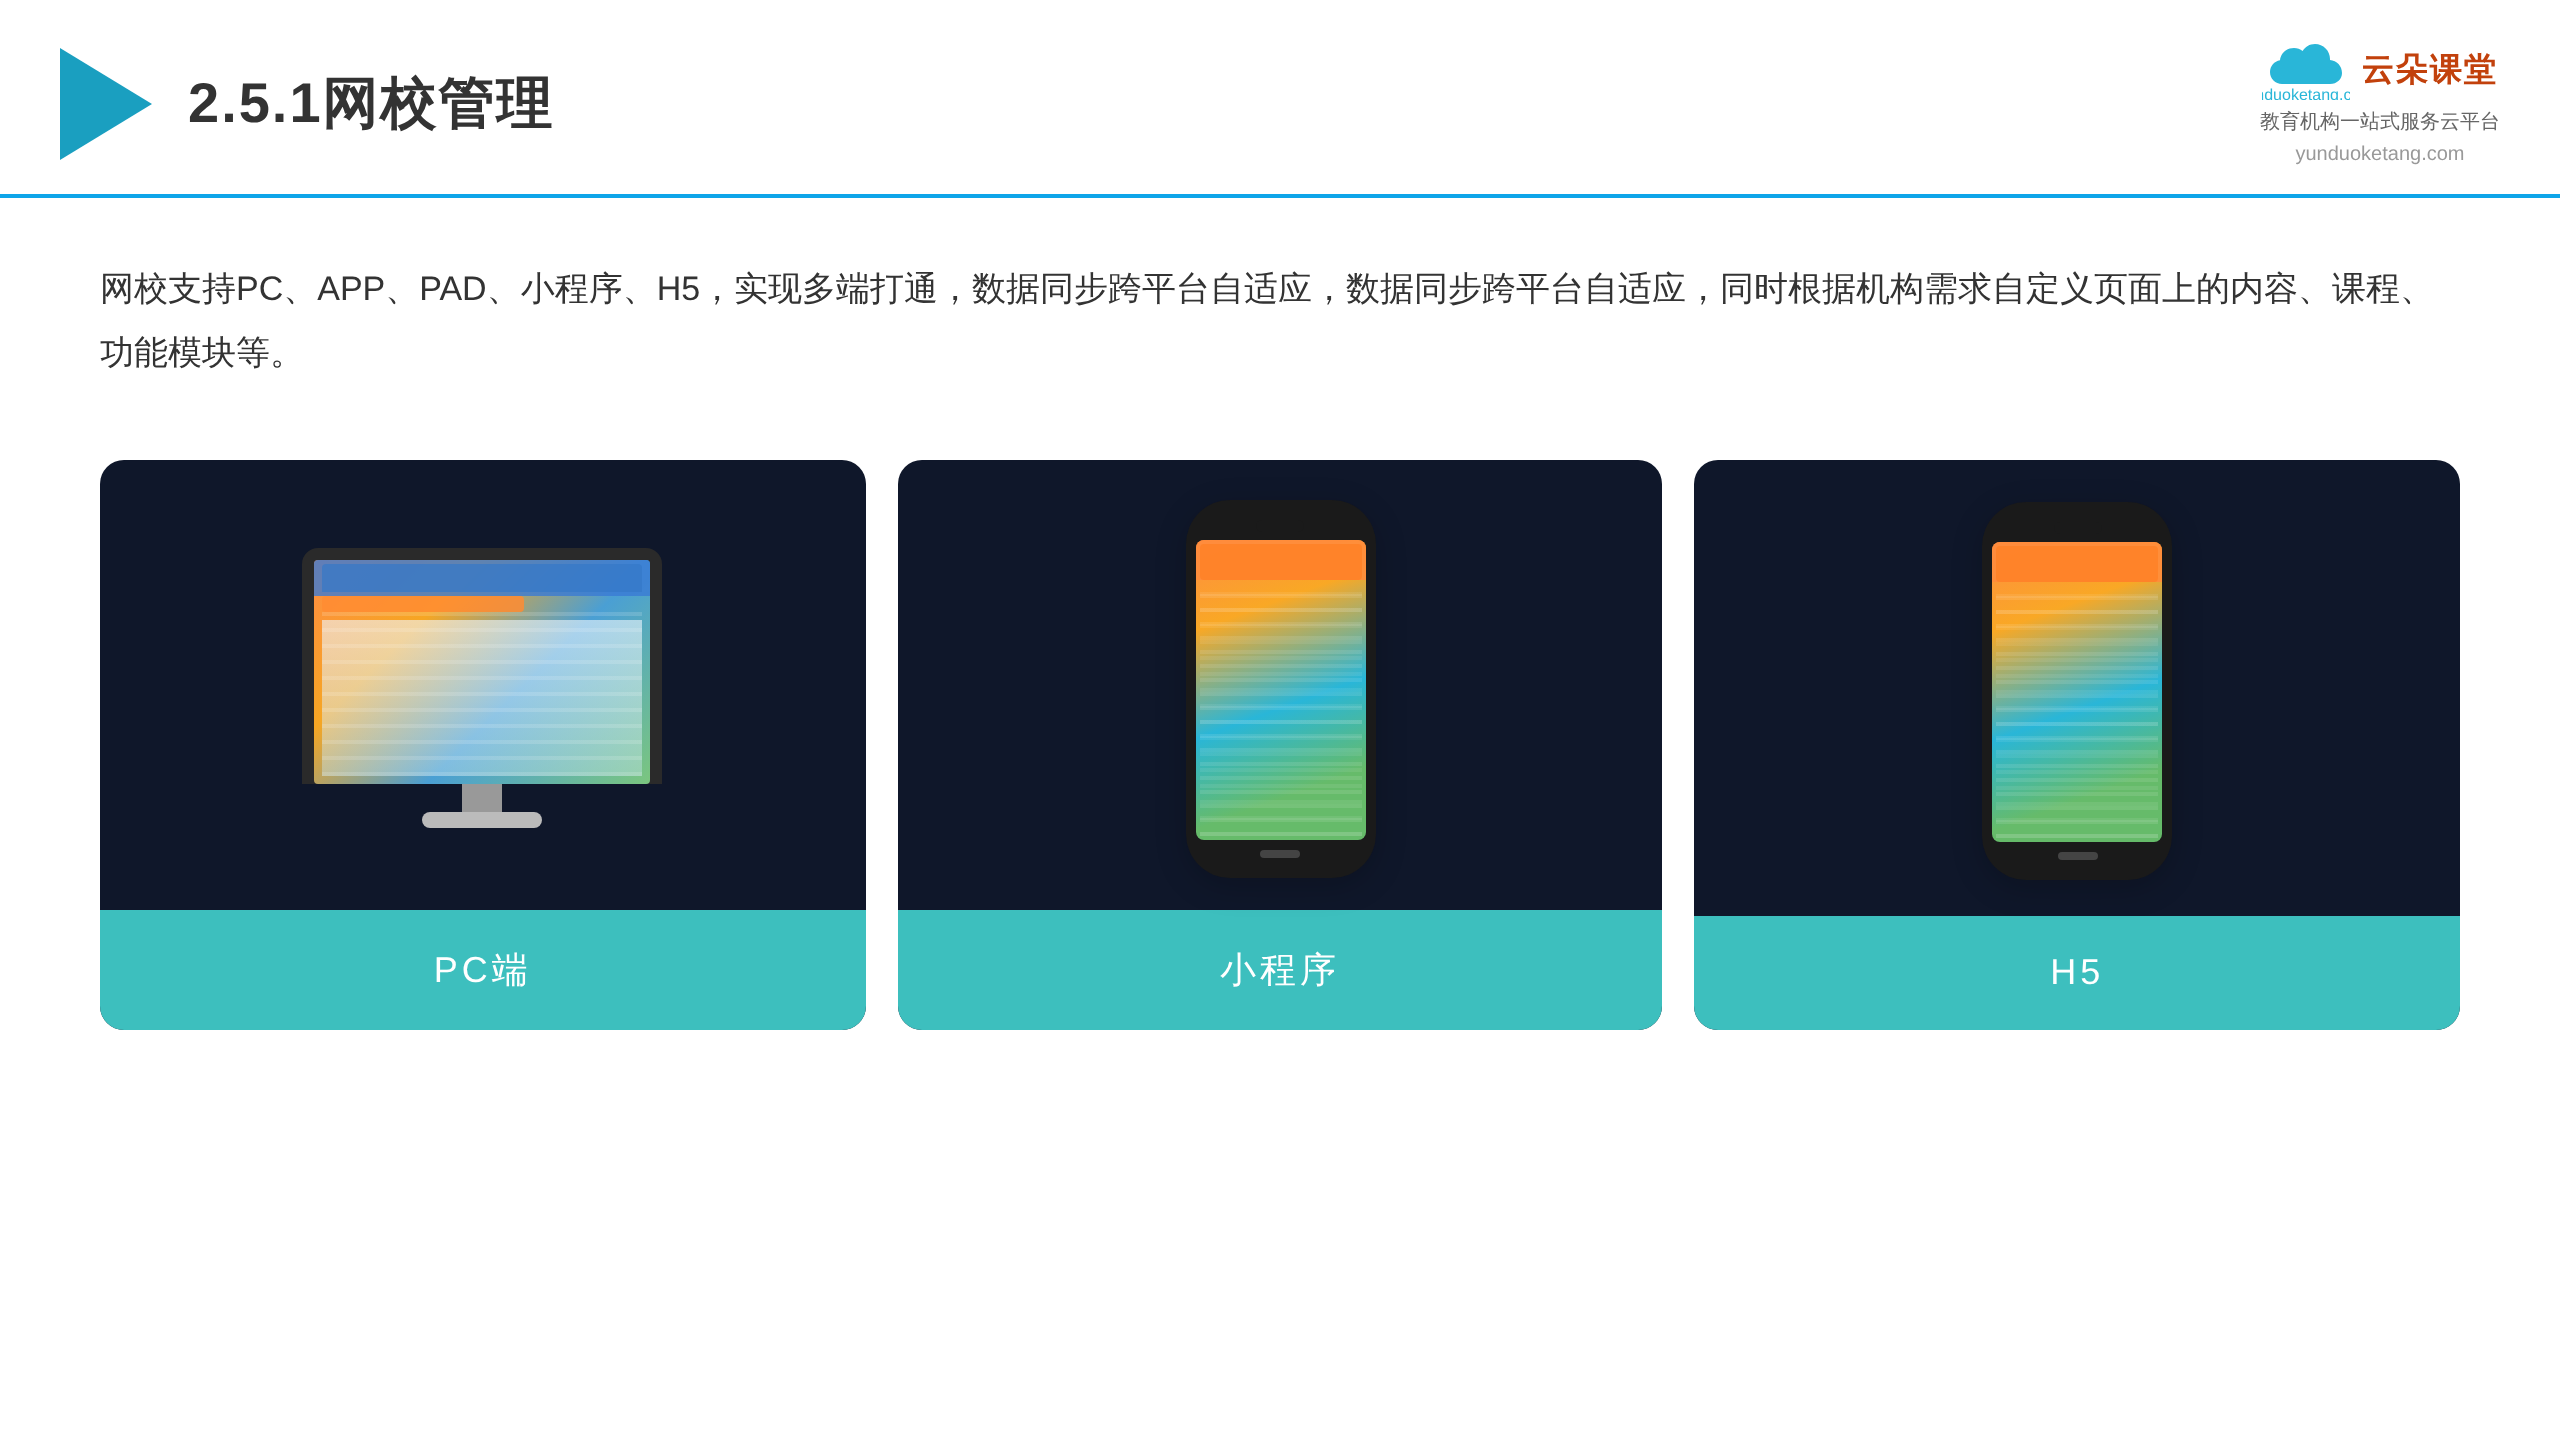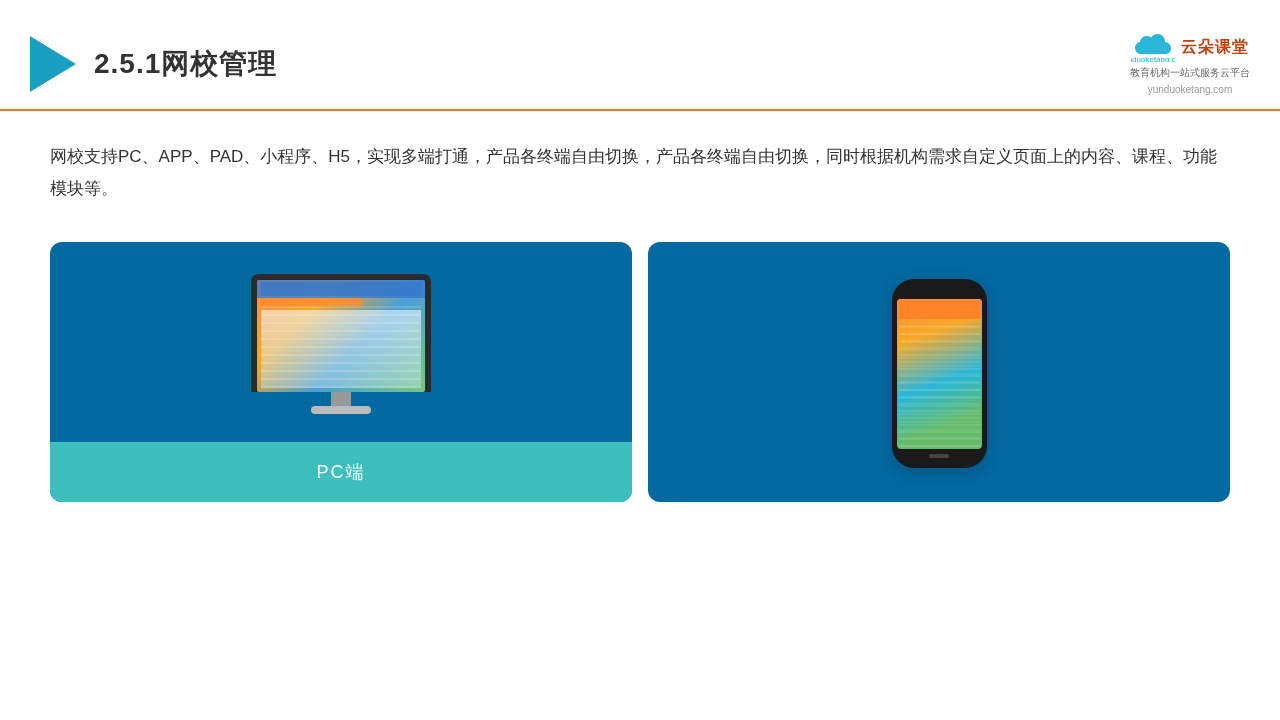--- a/index.html
+++ b/index.html
@@ -10,22 +10,22 @@
       height: 720px;
       overflow: hidden;
       position: relative;
     }
 
     
     .header {
       display: flex;
       align-items: center;
       justify-content: space-between;
-      padding: 32px 30px 14px 30px;
-      border-bottom: 2px solid #f97316;
+      padding: 20px 30px 14px 30px;
+      border-bottom: 2px solid #0ea5e9;
     }
     .header-left {
       display: flex;
       align-items: center;
       gap: 18px;
     }
     .logo-triangle {
       width: 0;
       height: 0;
       border-top: 28px solid transparent;
@@ -82,21 +82,21 @@
 
     
     .cards-container {
       display: flex;
       gap: 16px;
       justify-content: space-between;
     }
 
     .card {
       flex: 1;
-      background: #0369a1;
+      background: #0f172a;
       border-radius: 12px;
       overflow: hidden;
       display: flex;
       flex-direction: column;
     }
 
     .card-image-area {
       flex: 1;
       display: flex;
       align-items: center;
@@ -296,54 +296,70 @@
       <div>
         <div class="brand-name">云朵课堂</div>
       </div>
     </div>
     <div class="brand-tagline">教育机构一站式服务云平台</div>
     <div class="brand-url">yunduoketang.com</div>
   </div>
 </div>
 
 <div class="main-content">
-  <p class="description">网校支持PC、APP、PAD、小程序、H5，实现多端打通，产品各终端自由切换，产品各终端自由切换，同时根据机构需求自定义页面上的内容、课程、功能模块等。</p>
+  <p class="description">网校支持PC、APP、PAD、小程序、H5，实现多端打通，数据同步跨平台自适应，数据同步跨平台自适应，同时根据机构需求自定义页面上的内容、课程、功能模块等。</p>
 
   <div class="cards-container">
 
     <div class="card">
       <div class="card-image-area">
         <div class="pc-monitor">
           <div class="monitor-outer">
             <div class="monitor-screen">
 
               <div style="position:absolute;top:2px;left:4px;right:4px;height:14px;background:rgba(52,120,200,0.7);border-radius:2px 2px 0 0;"></div>
               <div style="position:absolute;top:18px;left:4px;width:60%;height:8px;background:rgba(255,140,50,0.85);border-radius:2px;"></div>
               <div style="position:absolute;top:30px;left:4px;right:4px;bottom:4px;background:linear-gradient(180deg,rgba(240,248,255,0.6) 0%,rgba(200,230,240,0.4) 100%);"></div>
             </div>
           </div>
           <div class="monitor-stand"></div>
           <div class="monitor-base"></div>
         </div>
       </div>
       <div class="card-label">PC端</div>
     </div>
-
 
 
 
     <div class="card">
       <div class="card-image-area">
         <div class="phone-device">
           <div class="phone-outer wide">
             <div class="phone-notch"></div>
             <div class="phone-screen" style="height:150px;">
               <div style="position:absolute;top:2px;left:2px;right:2px;height:18px;background:rgba(255,130,40,0.9);border-radius:2px;"></div>
               <div style="position:absolute;top:24px;left:2px;right:2px;bottom:2px;background:repeating-linear-gradient(0deg,rgba(255,255,255,0.08) 0px,rgba(255,255,255,0.08) 2px,transparent 2px,transparent 8px);"></div>
             </div>
             <div class="phone-home"></div>
           </div>
         </div>
       </div>
+      <div class="card-label">小程序</div>
+    </div>
+
+    <div class="card">
+      <div class="card-image-area">
+        <div class="phone-device">
+          <div class="phone-outer wide">
+            <div class="phone-notch"></div>
+            <div class="phone-screen" style="height:150px;">
+              <div style="position:absolute;top:2px;left:2px;right:2px;height:18px;background:rgba(255,130,40,0.9);border-radius:2px;"></div>
+              <div style="position:absolute;top:24px;left:2px;right:2px;bottom:2px;background:repeating-linear-gradient(0deg,rgba(255,255,255,0.08) 0px,rgba(255,255,255,0.08) 2px,transparent 2px,transparent 8px);"></div>
+            </div>
+            <div class="phone-home"></div>
+          </div>
+        </div>
+      </div>
+      <div class="card-label">H5</div>
     </div>
 
   </div>
 </div>
 
 </body></html>

